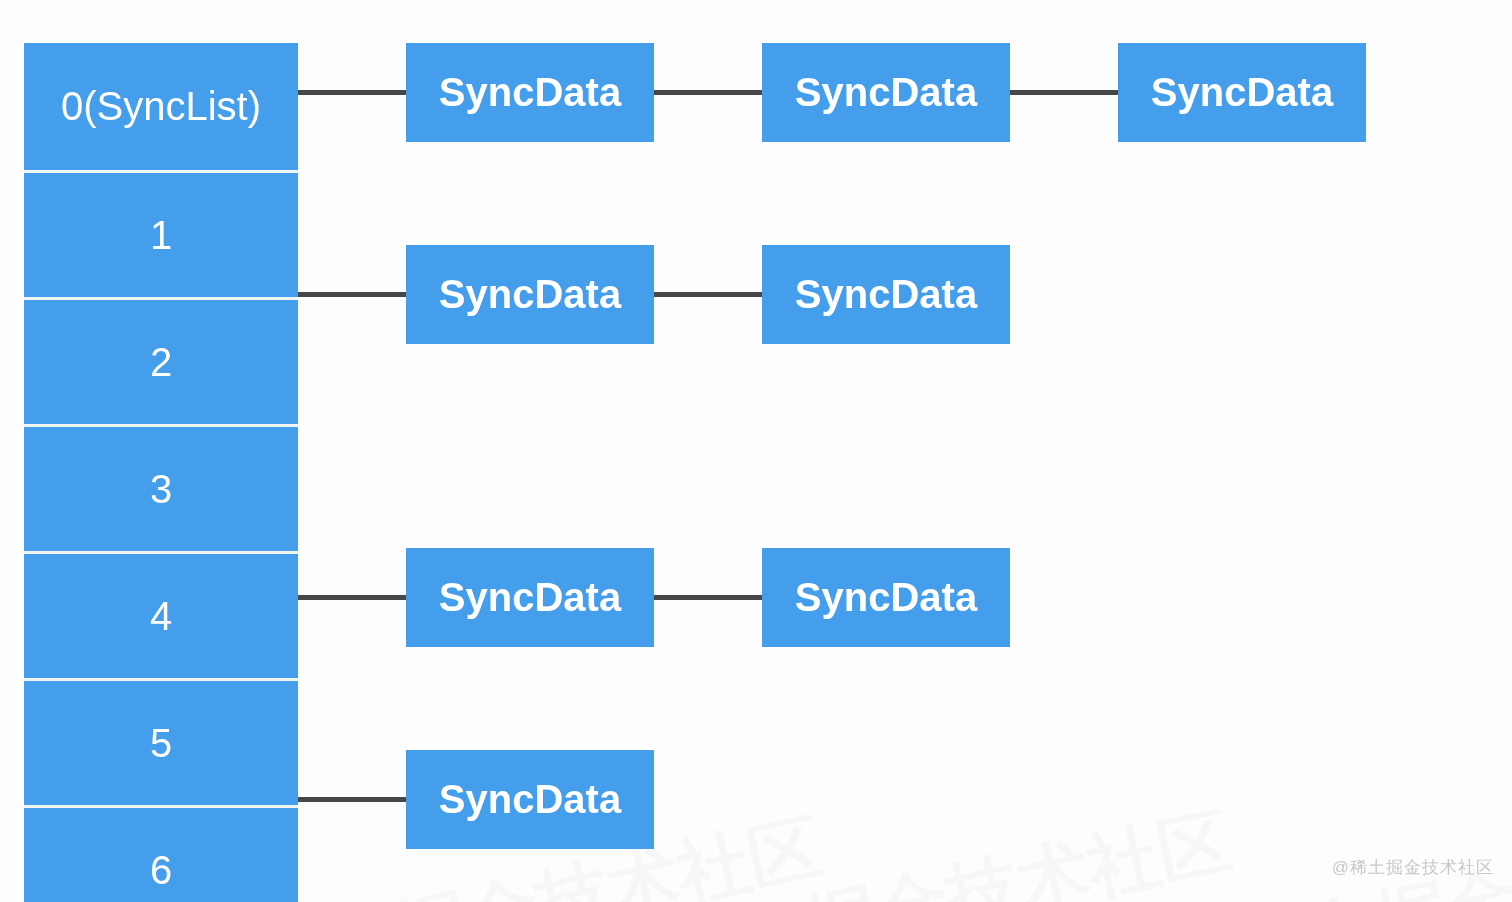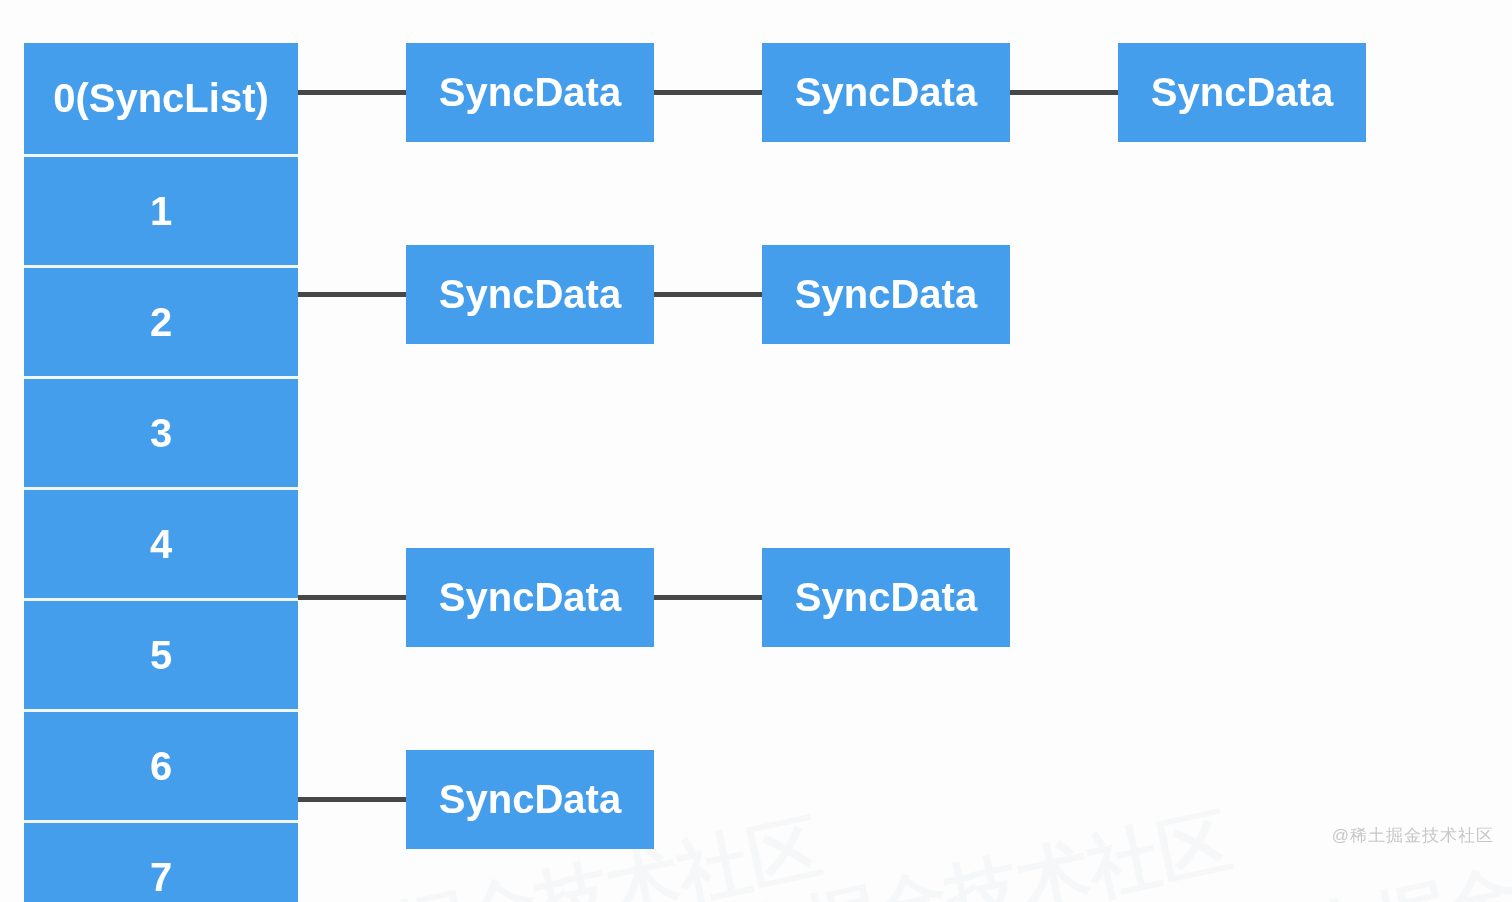--- a/index.html
+++ b/index.html
@@ -22,25 +22,25 @@
     width: 1512px; height: 902px;
     overflow: hidden;
   }
   
   .bucket-col {
     position: absolute;
     left: 24px; top: 43px;
     width: 274px;
   }
   .bucket-cell {
-    width: 274px; height: 111px;
+    width: 274px; height: 127px;
     background: var(--box-blue);
     display: flex; align-items: center; justify-content: center;
     color: var(--node-text);
-    font-size: 40px; font-weight: bold;
+    font-size: 40px; font-weight: normal;
     border-top: 3px solid var(--separator);
   }
   .bucket-cell:first-child { border-top: none; }
   
   .chain {
     position: absolute;
     left: 298px;
     height: 99px;
     display: flex;
     align-items: center;
@@ -58,21 +58,21 @@
     width: 248px; height: 99px;
     background: var(--box-blue);
     display: flex; align-items: center; justify-content: center;
     color: var(--node-text);
     font-size: 40px; font-weight: bold;
     flex: none;
   }
   
   .watermark {
     position: absolute;
-    top: 824px; right: 18px;
+    top: 856px; right: 18px;
     font-size: 17px;
     color: var(--watermark);
     letter-spacing: 1px;
   }
   .wm-fragment {
     position: absolute;
     font-size: 72px;
     font-weight: bold;
     color: #8a97a5;
     opacity: 0.05;

